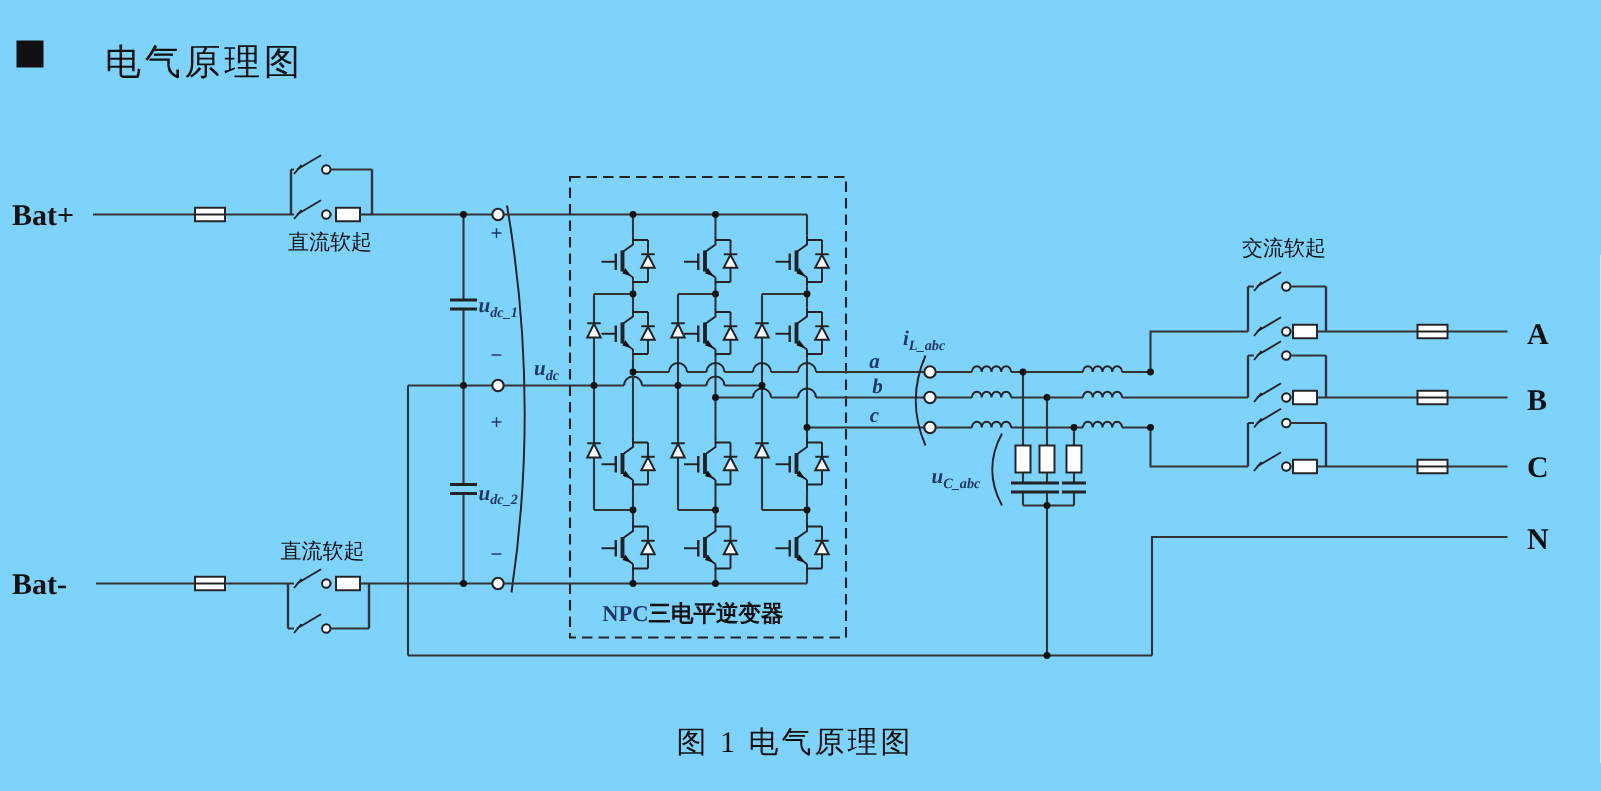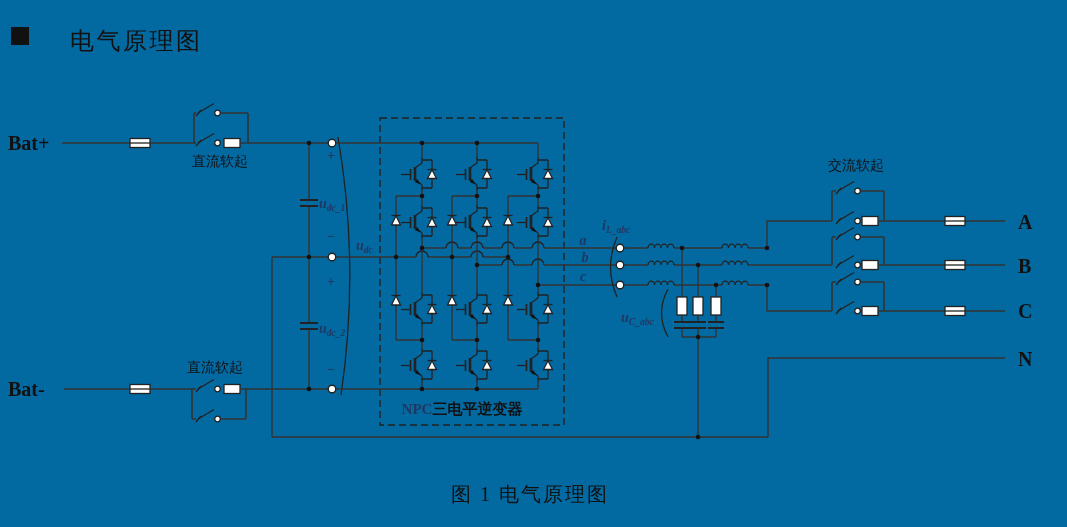--- a/index.html
+++ b/index.html
@@ -1,16 +1,16 @@
 <!DOCTYPE html>
 <html><head>
 <meta charset="utf-8">
 <style>
   html,body{margin:0;padding:0;background:#ffffff;}
-  .stage{position:relative;width:1067px;height:527px;background:#0369a1;overflow:hidden;
+  .stage{position:relative;width:1067px;height:527px;background:#7dd3fc;overflow:hidden;
          font-family:"Liberation Serif","DejaVu Serif",serif;}
   svg text{font-family:"Liberation Serif","DejaVu Serif",serif;}
   .w   {stroke:#333333;stroke-width:1.4;fill:none;stroke-linecap:butt;}
   .w2  {stroke:#333333;stroke-width:1.6;fill:none;}
   .sym {stroke:#222222;stroke-width:1.3;fill:none;}
   .symf{stroke:#222222;stroke-width:1.3;fill:#ffffff;}
   .bar {stroke:#222222;stroke-width:2.6;fill:none;}
   .gbar{stroke:#222222;stroke-width:1.6;fill:none;}
   .plate{stroke:#222222;stroke-width:2;fill:none;}
   .dash{stroke:#222222;stroke-width:1.4;fill:none;stroke-dasharray:7 4;}

